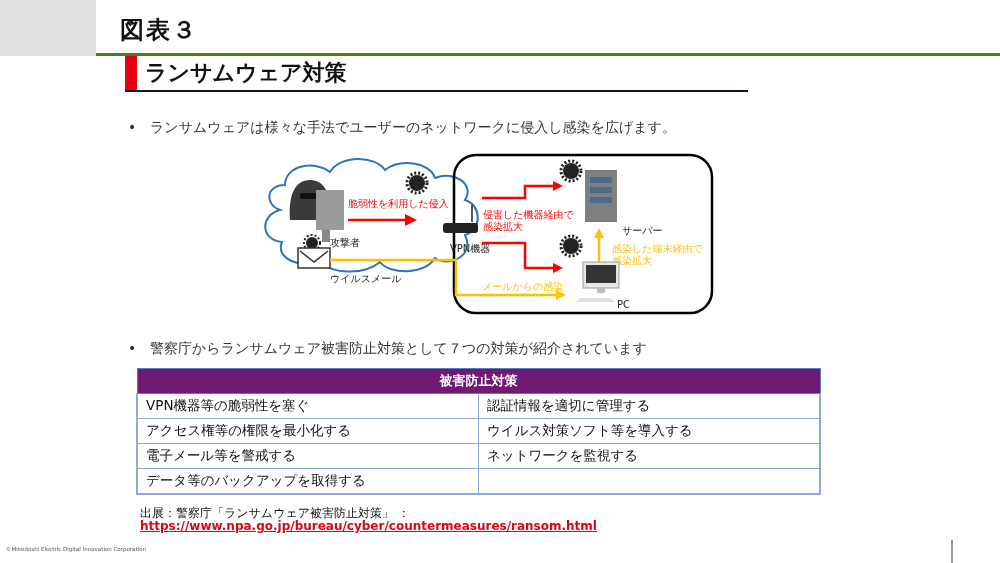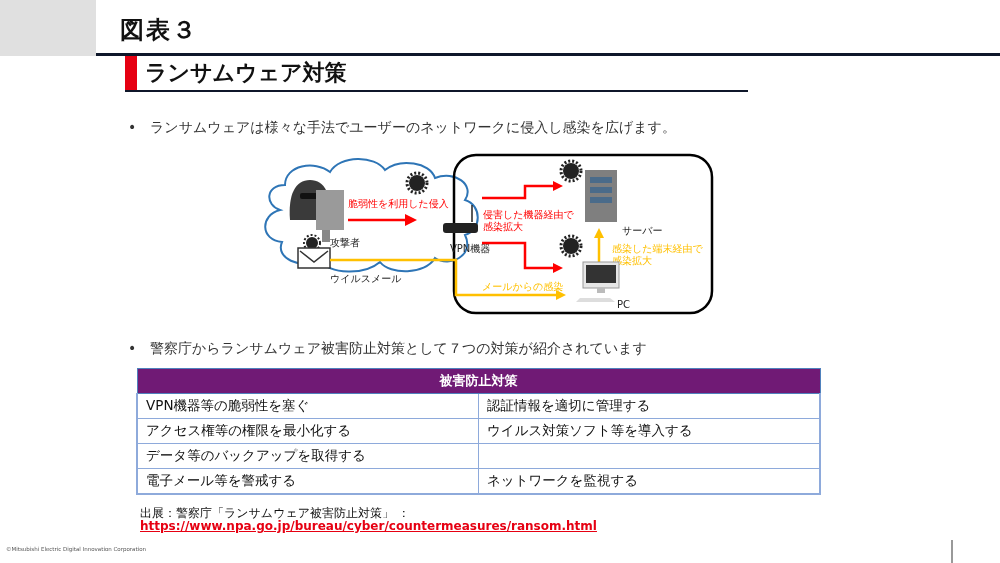--- a/index.html
+++ b/index.html
@@ -1,19 +1,19 @@
 <!DOCTYPE html>
 <html><head>
 <meta charset="utf-8">
 <style>
   * { box-sizing: border-box; margin: 0; padding: 0; }
   html, body { width: 1000px; height: 563px; overflow: hidden; background: #ffffff; }
   body { position: relative; font-family: "DejaVu Sans", "Liberation Sans", sans-serif; color: #222; }
 
-  .topbar { position: absolute; left: 0; top: 0; width: 1000px; height: 56px; background: #fff; border-bottom: 3px solid #0f172a; }
+  .topbar { position: absolute; left: 0; top: 0; width: 1000px; height: 56px; background: #fff; border-bottom: 3px solid #4d7c0f; }
   .topbar-gray { position: absolute; left: 0; top: 0; width: 96px; height: 56px; background: #e0e0e0; }
   .fig-title { position: absolute; left: 120px; top: 14px; font-size: 24px; font-weight: bold; color: #111; letter-spacing: 2px; }
 
   .logo { position: absolute; left: 893px; top: 8px; width: 100px; height: 40px; }
   .logo-text { position: absolute; left: 26px; top: 4px; font-family: "Liberation Sans", sans-serif; font-weight: bold; font-size: 10px; line-height: 9px; color: #111; letter-spacing: -0.3px; }
   .logo-tag { position: absolute; left: 6px; top: 30px; font-family: "Liberation Serif", serif; font-style: italic; font-size: 8.5px; color: #333; white-space: nowrap; }
 
   .section-head { position: absolute; left: 125px; top: 56px; width: 623px; height: 36px; border-bottom: 2px solid #0f172a; text-align: center; }
   .section-bar { position: absolute; left: 0; top: 0; width: 12px; height: 34px; background: #e60012; }
   .section-title { position: absolute; left: 20px; top: 2px; font-size: 22px; font-weight: bold; color: #111; }
@@ -149,26 +149,26 @@
   <tbody>
     <tr>
       <td>VPN機器等の脆弱性を塞ぐ</td>
       <td>認証情報を適切に管理する</td>
     </tr>
     <tr>
       <td>アクセス権等の権限を最小化する</td>
       <td>ウイルス対策ソフト等を導入する</td>
     </tr>
     <tr>
+      <td>電子メール等を警戒する</td>
+      <td>ネットワークを監視する</td>
+    </tr>
+    <tr>
       <td>データ等のバックアップを取得する</td>
       <td></td>
-    </tr>
-    <tr>
-      <td>電子メール等を警戒する</td>
-      <td>ネットワークを監視する</td>
     </tr>
   </tbody>
 </table>
 
 <div class="source">
   <div>出展：警察庁「ランサムウェア被害防止対策」 ：</div>
   <a>https://www.npa.go.jp/bureau/cyber/countermeasures/ransom.html</a>
 </div>
 
 <div class="copyright">©Mitsubishi Electric Digital Innovation Corporation</div>

